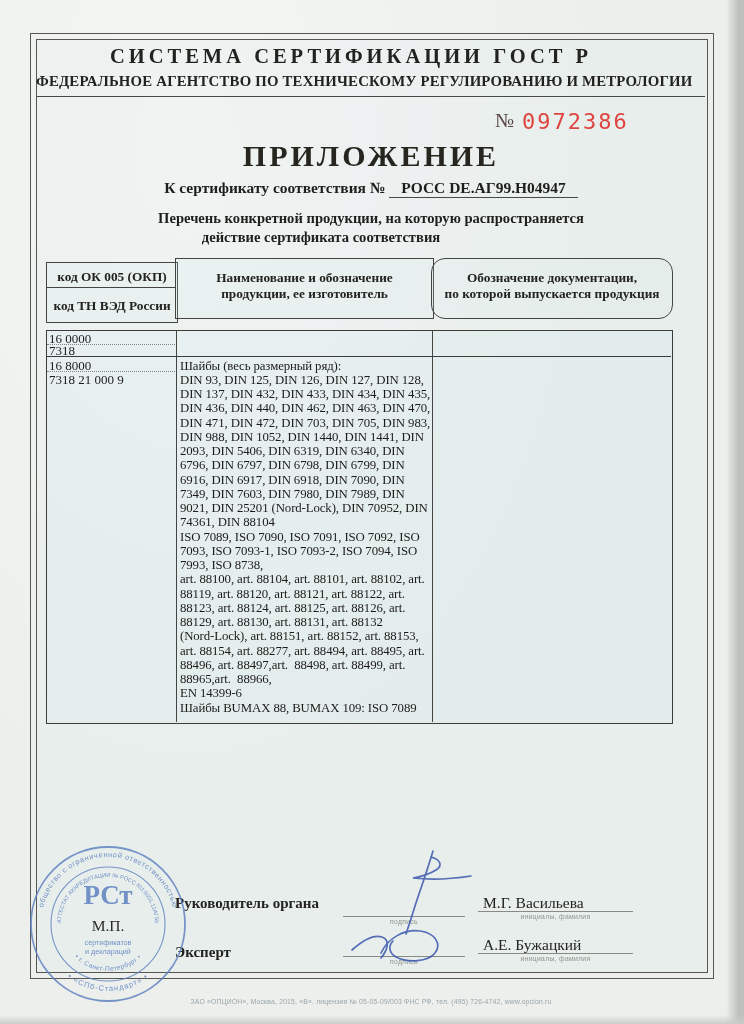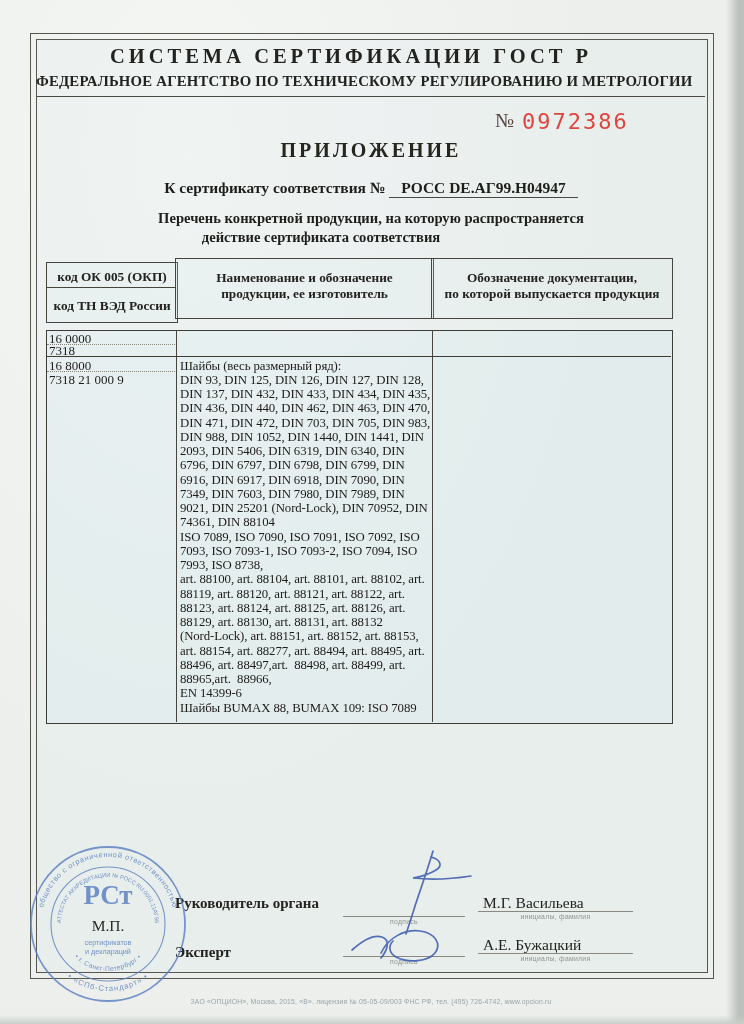--- a/index.html
+++ b/index.html
@@ -21,29 +21,29 @@
   .header-sep{left:37px;top:96px;width:668px;border-top:1.3px solid #4a4a44;}
   .sys-title{left:36px;top:45px;width:630px;text-align:center;font-weight:bold;
     font-size:20.5px;letter-spacing:4px;white-space:nowrap;color:#22221f;}
   .agency{left:36px;top:73px;width:670px;text-align:left;font-weight:bold;
     font-size:14.8px;letter-spacing:.2px;white-space:nowrap;color:#22221f;}
   .blank-no{left:495px;top:109px;white-space:nowrap;}
   .blank-no .pref{font-size:20px;color:#574540;vertical-align:2px;}
   .blank-no .digits{font-family:"DejaVu Sans Mono",monospace;font-size:22px;
     color:#de4540;letter-spacing:2px;margin-left:8px;}
   .doc-title{left:36px;top:139px;width:670px;text-align:center;font-weight:bold;
-    font-size:20px;letter-spacing:3px;color:#26261f;}
+    font-size:30px;letter-spacing:3px;color:#26261f;}
   .cert-line{left:36px;top:179px;width:670px;text-align:center;font-size:15.5px;font-weight:bold;}
   .cert-line .num{border-bottom:1px solid #4a4a44;padding:0 12px 1px 12px;font-weight:bold;}
   .desc1{left:36px;top:210px;width:670px;text-align:center;font-weight:bold;font-size:14.6px;}
   .desc2{left:36px;top:229px;width:570px;text-align:center;font-weight:bold;font-size:14.6px;}
   .hbox{border:1px solid #45453f;background:rgba(214,234,238,.15);}
   .hc1{left:46px;top:262px;width:130px;height:59px;}
   .hc2{left:175px;top:258px;width:257px;height:59px;}
-  .hc3{left:431px;top:258px;width:240px;height:59px;}
+  .hc3{left:431px;top:258px;width:240px;height:59px;border-radius:14px;}
   .hc1-sep{left:47px;top:287px;width:128px;border-top:1px solid #45453f;}
   .hlbl{position:absolute;width:100%;text-align:center;font-size:13.3px;font-weight:bold;color:#23231f;}
   .hc1 .t{top:6px;} .hc1 .b{top:35px;}
   .hmulti{position:absolute;left:0;top:11px;width:100%;text-align:center;font-size:13.3px;
     font-weight:bold;line-height:15.5px;white-space:pre-line;color:#23231f;}
   .tbody-box{left:46px;top:330px;width:625px;height:392px;border:1.8px solid #3d3d37;
     background:rgba(208,232,238,.22);}
   .v1{left:176px;top:330px;height:392px;border-left:1px solid #45453f;}
   .v2{left:432px;top:330px;height:392px;border-left:1px solid #45453f;}
   .rowsep{left:46px;top:356px;width:625px;border-top:1.6px solid #3d3d37;}

